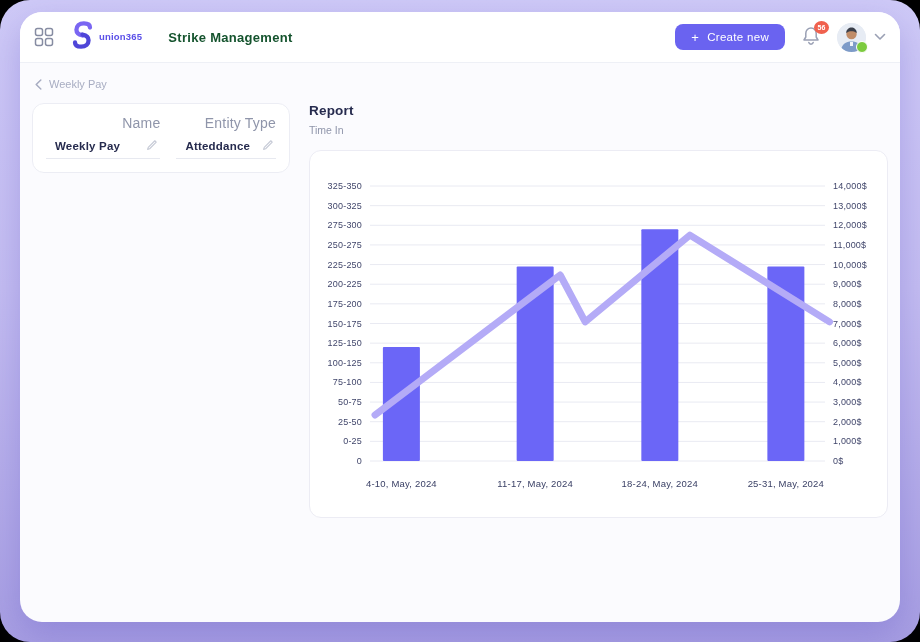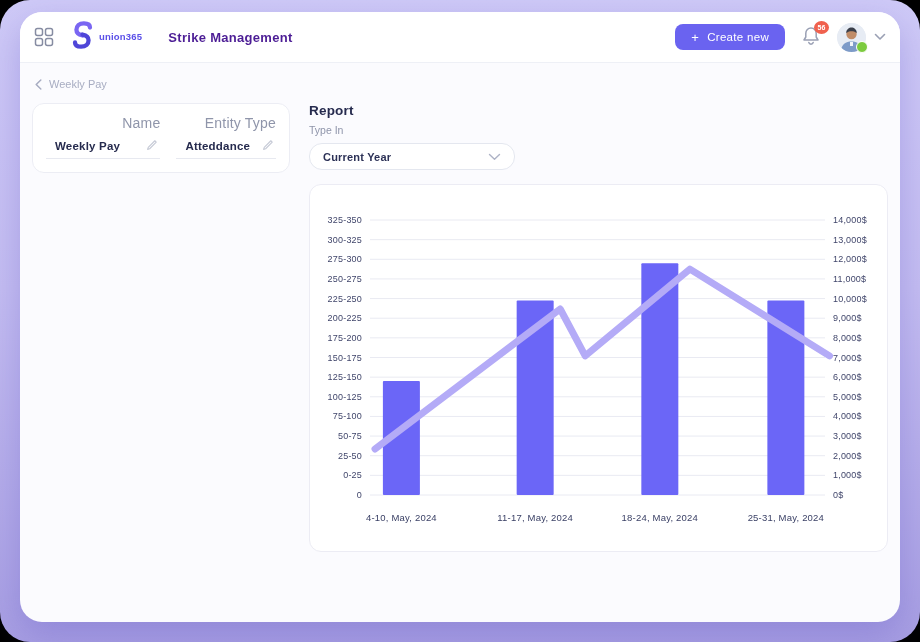--- a/index.html
+++ b/index.html
@@ -6,21 +6,21 @@
     font-family:"Liberation Sans", sans-serif;-webkit-font-smoothing:antialiased;}
   .bg{position:absolute;inset:0;border-radius:30px;
     background:linear-gradient(180deg,#cfcaf7 0%,#c4bdf1 45%,#a79ee2 100%);}
   .window{position:absolute;left:20px;right:20px;top:12px;bottom:20px;background:#fbfbfe;
     border-radius:22px;box-shadow:0 12px 34px rgba(84,72,190,.28);overflow:hidden;}
   
   .header{height:50px;background:#fff;border-bottom:1px solid #eef0f6;display:flex;align-items:center;padding:0 14px;}
   .grid-btn{width:20px;height:20px;cursor:pointer;}
   .logo{display:flex;align-items:center;gap:5px;margin-left:17px;}
   .logo-txt{display:flex;flex-direction:row;font-weight:700;color:#5a4fe8;font-size:9.5px;line-height:9.5px;letter-spacing:.2px;}
-  .app-title{margin-left:26px;font-size:13px;font-weight:700;color:#4c1d95;letter-spacing:.3px;}
+  .app-title{margin-left:26px;font-size:13px;font-weight:700;color:#14532d;letter-spacing:.3px;}
   .spacer{flex:1;}
   .create-btn{display:flex;align-items:center;gap:8px;background:#6a63f0;color:#fff;border:none;
     border-radius:8px;height:26px;padding:0 16px;font-size:11.5px;font-family:inherit;cursor:pointer;letter-spacing:.3px;}
   .bell-wrap{position:relative;margin-left:16px;width:22px;height:24px;cursor:pointer;}
   .badge{position:absolute;top:-4px;right:-6px;min-width:13px;height:13px;border-radius:50%;background:#f0614e;
     color:#fff;font-size:7px;font-weight:700;display:flex;align-items:center;justify-content:center;padding:0 1px;}
   .avatar{position:relative;width:29px;height:29px;margin-left:14px;border-radius:50%;background:#e8edf5;overflow:visible;cursor:pointer;}
   .avatar svg{border-radius:50%;display:block;}
   .status-dot{position:absolute;right:-2px;bottom:-1px;width:10px;height:10px;border-radius:50%;
     background:#7ccb3e;border:1.5px solid #fff;}
@@ -148,28 +148,22 @@
                   <path d="M10.6 1.9 l1.5 1.5 L5 10.5 l-2.2.7 .7-2.2 Z" stroke="#c6cad6" stroke-width="1.2" stroke-linejoin="round"></path>
                 </svg>
             </span>
           </div>
         </div>
 
       </div>
 
       <div class="main-col">
         <div class="report-title">Report</div>
-        <div class="time-in">Type In</div>
-
-        <div class="select">
-          <span class="select-value">Current Year</span>
-          <svg width="13" height="8" viewBox="0 0 13 8" fill="none">
-            <path d="M1.5 1.5 L6.5 6.2 L11.5 1.5" stroke="#aeb3c6" stroke-width="1.4" stroke-linecap="round" stroke-linejoin="round"></path>
-          </svg>
-        </div>
+        <div class="time-in">Time In</div>
+
 
         <div class="chart-card">
           <svg width="580" height="352" viewBox="0 0 580 352">
               <line x1="60" y1="310" x2="515" y2="310" stroke="#e9eaf2" stroke-width="1"></line>
               <text x="52" y="313" text-anchor="end" class="ax">0</text>
               <text x="523" y="313" text-anchor="start" class="ax">0$</text>
               <line x1="60" y1="290.35714285714283" x2="515" y2="290.35714285714283" stroke="#e9eaf2" stroke-width="1"></line>
               <text x="52" y="293.35714285714283" text-anchor="end" class="ax">0-25</text>
               <text x="523" y="293.35714285714283" text-anchor="start" class="ax">1,000$</text>
               <line x1="60" y1="270.7142857142857" x2="515" y2="270.7142857142857" stroke="#e9eaf2" stroke-width="1"></line>

